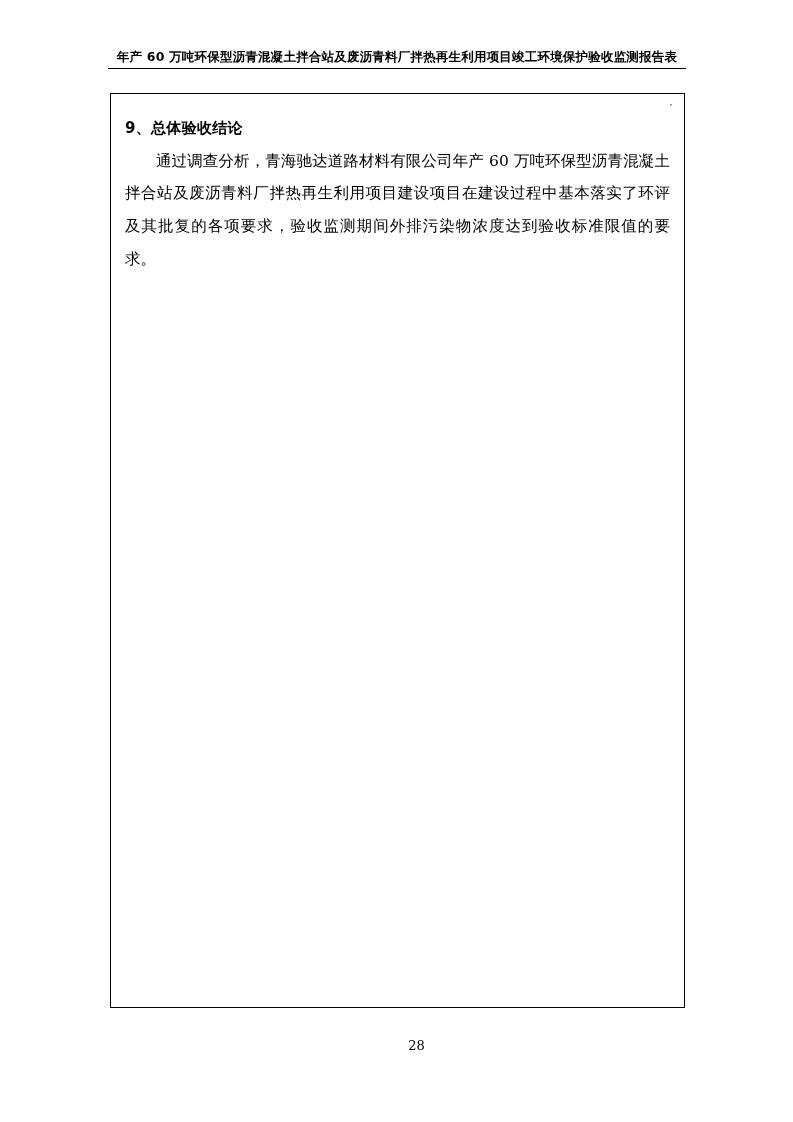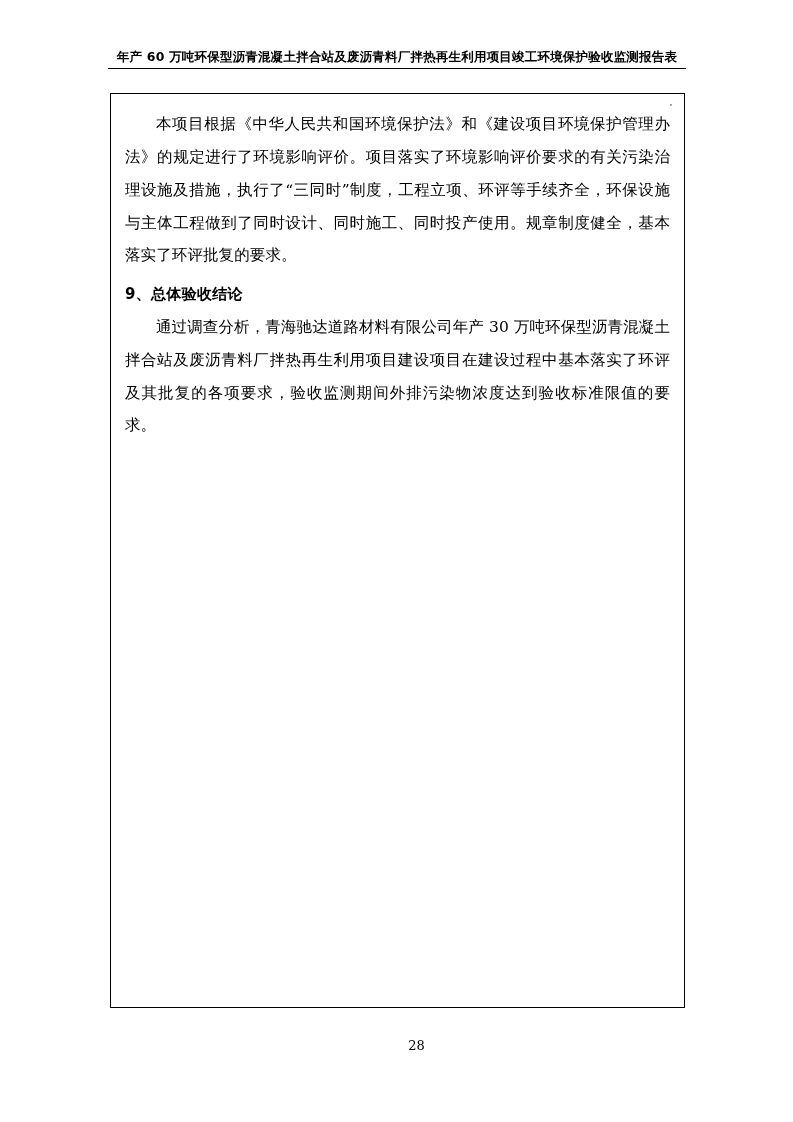--- a/index.html
+++ b/index.html
@@ -104,24 +104,23 @@
 
   <div class="doc-header">
     <div class="header-text">年产 60 万吨环保型沥青混凝土拌合站及废沥青料厂拌热再生利用项目竣工环境保护验收监测报告表</div>
     <div class="header-rule"></div>
   </div>
 
   <div class="content-box">
 
     <div class="stray-mark">。</div>
 
-    <p class="para">本项目根据《中华人民共和国环境保护法》和《建设项目环境保护管理办法》的规定进行了环境影响评价。项目落实了环境影响评价要求的有关污染治理设施及措施，执行了“三同时”制度，工程立项、环评等手续齐全，环保设施与主体工程做到了同时设计、同时施工、同时投产使用。规章制度健全，基本落实了环评批复的要求。</p>
 
     <div class="gap-sm"></div>
 
     <h2 class="section-title">9、总体验收结论</h2>
-    <p class="para">通过调查分析，青海驰达道路材料有限公司年产 30 万吨环保型沥青混凝土拌合站及废沥青料厂拌热再生利用项目建设项目在建设过程中基本落实了环评及其批复的各项要求，验收监测期间外排污染物浓度达到验收标准限值的要求。</p>
+    <p class="para">通过调查分析，青海驰达道路材料有限公司年产 60 万吨环保型沥青混凝土拌合站及废沥青料厂拌热再生利用项目建设项目在建设过程中基本落实了环评及其批复的各项要求，验收监测期间外排污染物浓度达到验收标准限值的要求。</p>
 
   </div>
 
   <div class="page-number">28</div>
 
 </div>
 
 </body></html>

